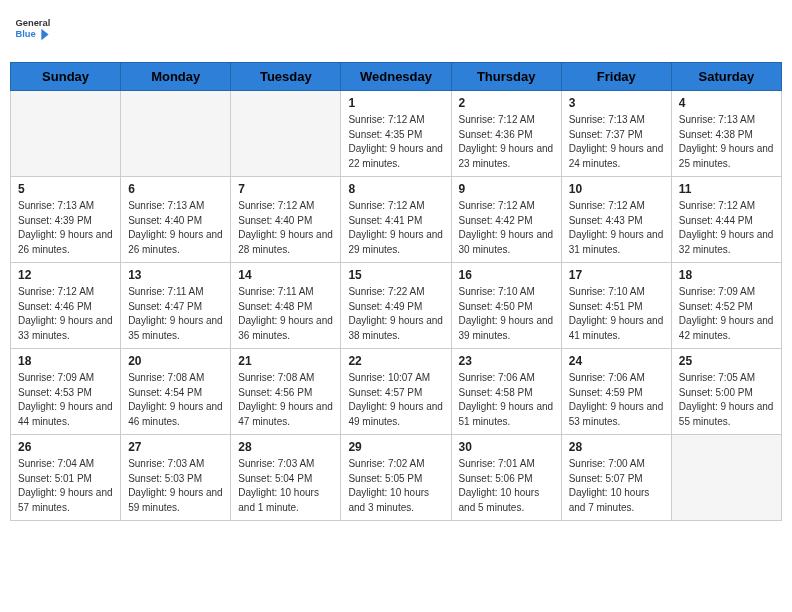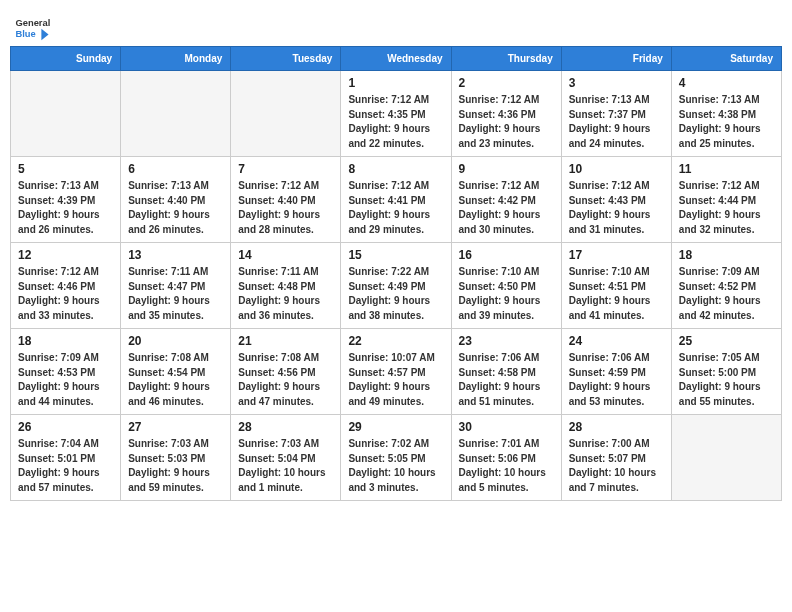--- a/index.html
+++ b/index.html
@@ -7,21 +7,21 @@
       font-family: Arial, sans-serif;
       background: #fff;
       width: 792px;
       min-height: 612px;
       padding: 10px;
     }
     .header {
       display: flex;
       justify-content: space-between;
       align-items: flex-end;
-      margin-bottom: 0;
+      margin-bottom: 16px;
       padding: 0 4px;
     }
     .logo {
       display: flex;
       align-items: center;
       gap: 4px;
     }
     .logo-icon {
       width: 36px;
       height: 36px;
@@ -38,24 +38,24 @@
       font-size: 14px;
       color: #555;
     }
     .calendar {
       width: 100%;
       border-collapse: collapse;
       border: 1px solid #ccc;
     }
     .calendar th {
       background: #2e7fd8;
-      color: #ffffff;
-      text-align: right;
+      color: #000000;
+      text-align: center;
       padding: 6px 8px;
-      font-size: 10px;
+      font-size: 13px;
       border: 1px solid #2266b0;
     }
     .calendar td {
       vertical-align: top;
       padding: 5px 7px;
       border: 1px solid #ccc;
       font-size: 10.5px;
       color: #333;
       width: calc(100% / 7);
       min-height: 80px;
@@ -67,21 +67,20 @@
     .day-number {
       font-size: 12px;
       font-weight: bold;
       margin-bottom: 3px;
       color: #222;
     }
     .day-info {
       font-size: 10px;
       color: #333;
       line-height: 1.45;
-      font-weight: bold;
     }
   </style>
 </head>
 <body>
 
 <div class="header">
   <div class="logo">
     <svg class="logo-icon" viewBox="0 0 50 42" width="50" height="42">
         <text x="2" y="18" font-size="13" font-weight="bold" fill="#333">General</text>
         <text x="2" y="34" font-size="13" font-weight="bold" fill="#2e7fd8">Blue</text>

